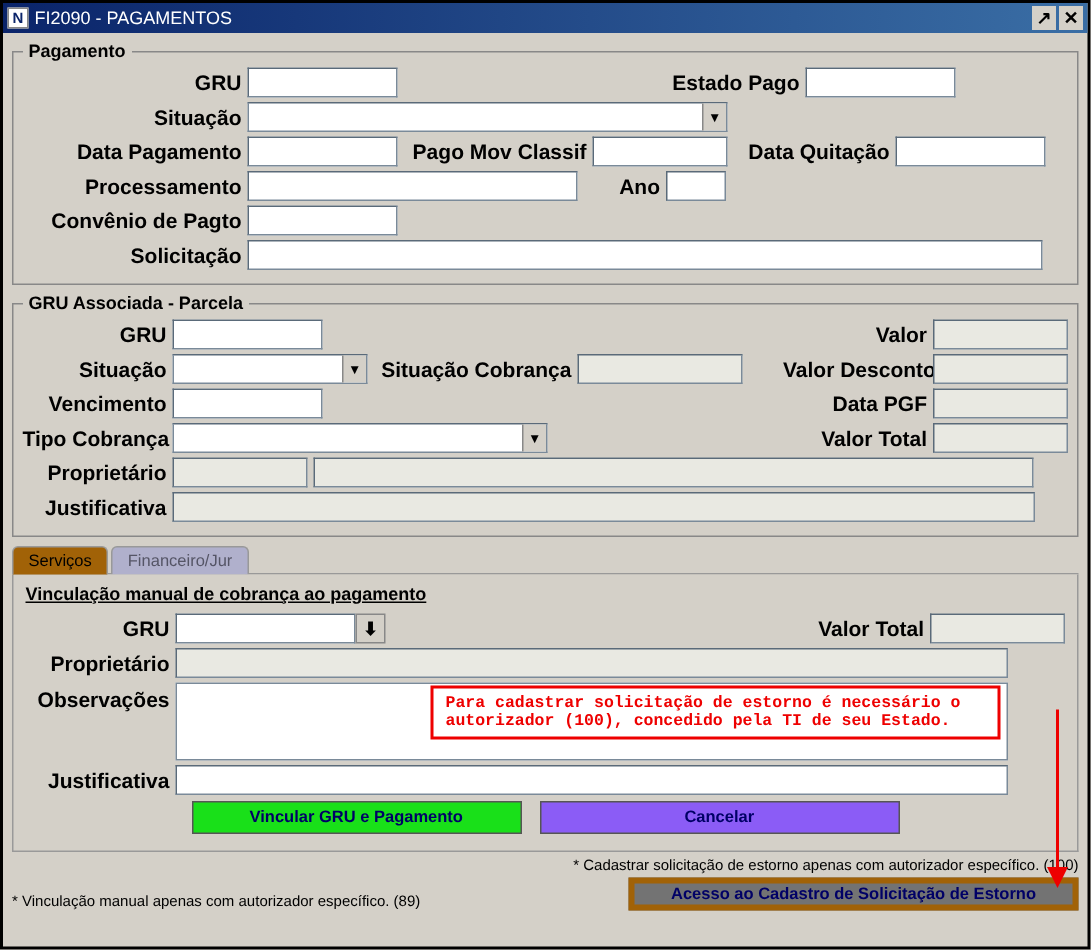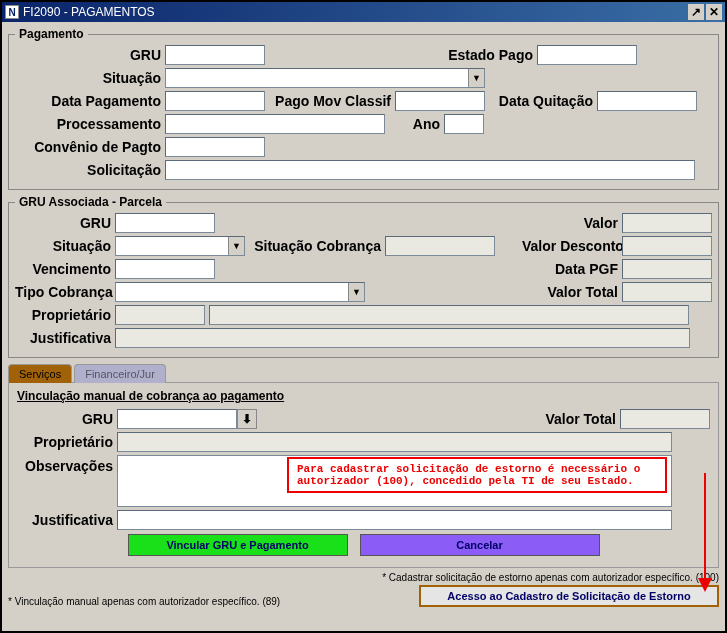--- a/index.html
+++ b/index.html
@@ -23,21 +23,21 @@
     .tab { padding: 3px 10px; font-size: 11px; background: #c4c0b8; border: 1px solid #999; border-bottom: none; border-radius: 4px 4px 0 0; margin-right: 2px; color: #666; cursor: pointer; position: relative; top: 1px; }
     .tab.active { background: #a16207; color: #000; font-weight: normal; z-index: 1; }
     .tab.inactive { background: #b0b0cc; color: #556; }
     .tab-content { border: 1px solid #999; border-top: none; padding: 6px 8px 8px; background: #d4d0c8; }
     .btn-search { width: 20px; height: 20px; background: #d4d0c8; border: 1px solid #888; display: inline-flex; align-items: center; justify-content: center; font-size: 12px; cursor: pointer; font-weight: bold; }
     .textarea { background: #fff; border: 1px solid #7a8a99; width: 100%; resize: none; font-size: 11px; padding: 3px; }
     .annot { border: 2px solid #e00; position: absolute; padding: 4px 8px; font-size: 11px; font-weight: bold; color: #e00; font-family: "Courier New", monospace; background: transparent; z-index: 10; pointer-events: none; }
     .big-btn { height: 22px; border: 1px solid #555; font-size: 11px; font-weight: bold; cursor: pointer; display: flex; align-items: center; justify-content: center; }
     .btn-green { background: #19e019; color: #006; }
     .btn-yellow { background: #8b5cf6; color: #006; text-align: center; }
-    .btn-orange { background: #e5e5e5; color: #006; border: 2px solid #a16207; }
+    .btn-orange { background: #737373; color: #006; border: 4px solid #a16207; }
     .footnote { font-size: 10px; color: #000; }
     .arrow-annot { position: absolute; right: 6px; width: 14px; z-index: 10; pointer-events: none; }
     .arrow-line { width: 2px; height: 105px; background: #e00; margin: 0 auto; }
     .arrow-head { width: 0; height: 0; border-left: 7px solid transparent; border-right: 7px solid transparent; border-top: 14px solid #e00; }
     .rel { position: relative; }
   </style>
 </head>
 <body>
 
 <div class="window">

